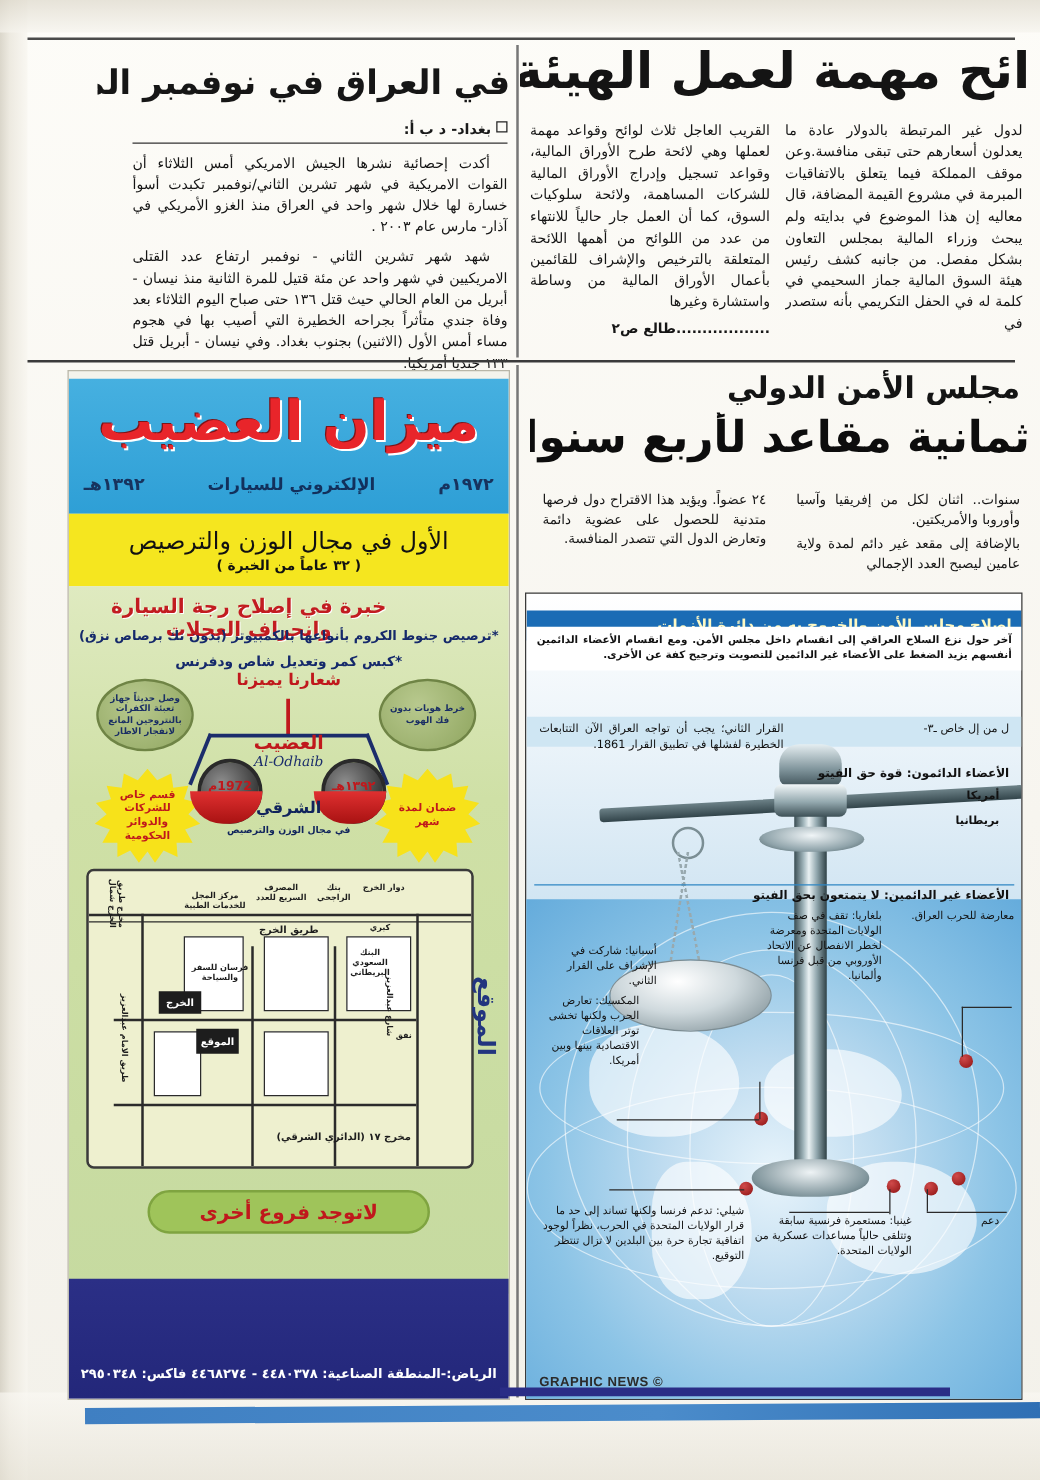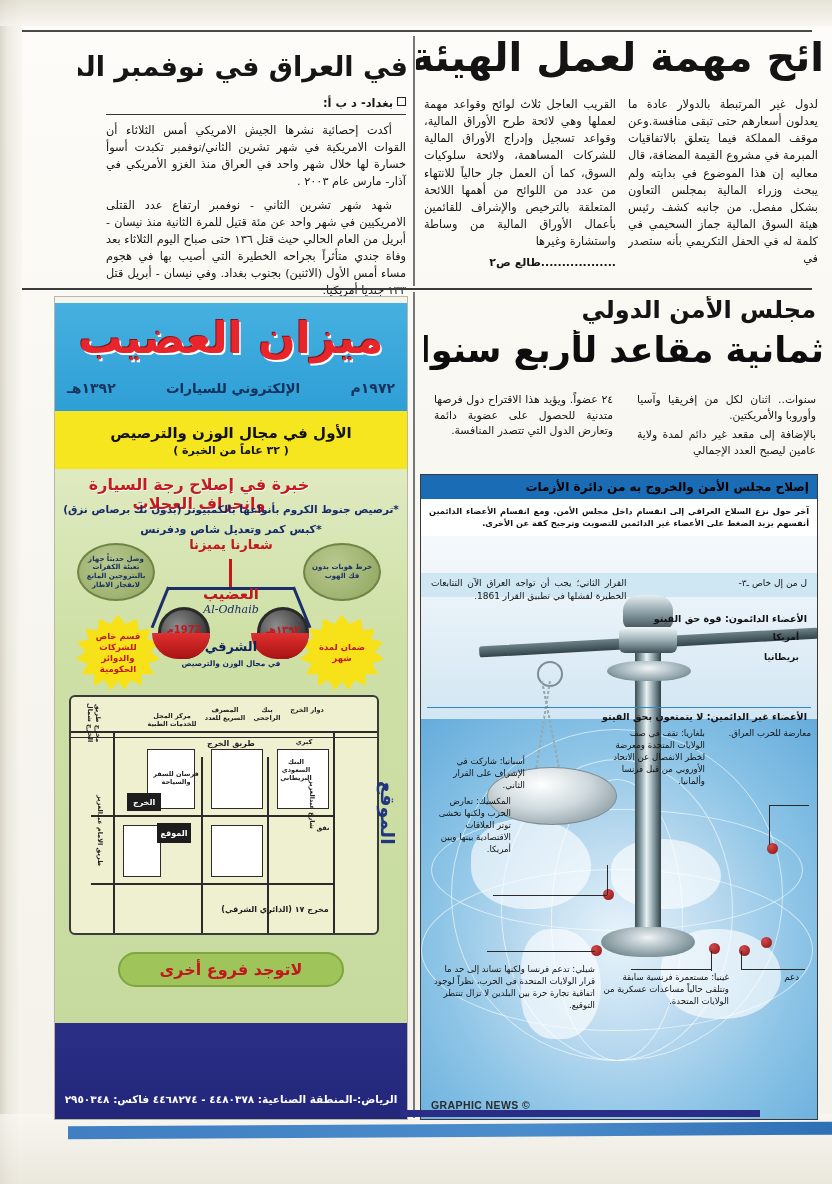--- a/index.html
+++ b/index.html
@@ -80,21 +80,21 @@
     display:flex;align-items:center;justify-content:space-between;
     padding:0 12px;box-sizing:border-box;
     font-size:14px;font-weight:bold;color:#17335e;
   }
   .ad-sub-mid{font-size:13.5px;color:#12305c;}
   .ad-band-yellow{
     position:absolute;left:0;top:114px;width:352px;height:58px;
     background:#f5e61f;display:flex;flex-direction:column;
     align-items:center;justify-content:center;
   }
-  .ad-y1{font-size:15px;font-weight:bold;color:#111;}
+  .ad-y1{font-size:19px;font-weight:normal;color:#111;}
   .ad-y2{font-size:11px;font-weight:bold;color:#111;margin-top:2px;}
   .ad-green{
     position:absolute;left:0;top:172px;width:352px;height:566px;
     background:linear-gradient(180deg,#dfeac0 0%,#cfe0a6 30%,#c6daa0 100%);
   }
   .ad-g1{
     position:absolute;left:0;top:178px;width:288px;text-align:center;
     font-size:16px;font-weight:bold;color:#c21c20;
     text-shadow:.8px .8px 0 #fff;
   }
@@ -203,24 +203,24 @@
     display:flex;gap:14px;direction:rtl;overflow:hidden;}
   .un-col{flex:1;font-size:10.8px;line-height:1.45;color:#161616;text-align:justify;margin-left:10px;}
   .un-col p{margin:0 0 4px 0;}
 
   .info{
     position:absolute;right:14px;top:474px;width:396px;height:644px;
     border:1.5px solid #3a3a3a;overflow:hidden;
     background:linear-gradient(180deg,#ffffff 0%,#eef5fa 16%,#cfe4f2 40%,#b9d9ee 100%);
   }
   .info-bar{
-    position:absolute;left:0;top:0;width:396px;height:24px;
+    position:absolute;left:0;top:13px;width:396px;height:24px;
     background:#1a6cb5;display:flex;align-items:center;justify-content:flex-start;
     padding:0 8px;box-sizing:border-box;
-    color:#000000;font-size:12px;font-weight:bold;white-space:nowrap;overflow:hidden;
+    color:#fef9c3;font-size:12px;font-weight:bold;white-space:nowrap;overflow:hidden;
   }
   .info-intro{
     position:absolute;left:0;top:26px;width:396px;padding:4px 8px;box-sizing:border-box;
     background:#fff;font-size:8.3px;font-weight:bold;line-height:1.5;color:#111;
     text-align:justify;
   }
   .info-intro p{margin:0 0 2px 0;}
   .info-band{position:absolute;left:0;top:98px;width:396px;height:24px;background:#cfe6f3;}
   .deco-row{
     position:absolute;top:102px;width:396px;left:0;display:flex;direction:rtl;

